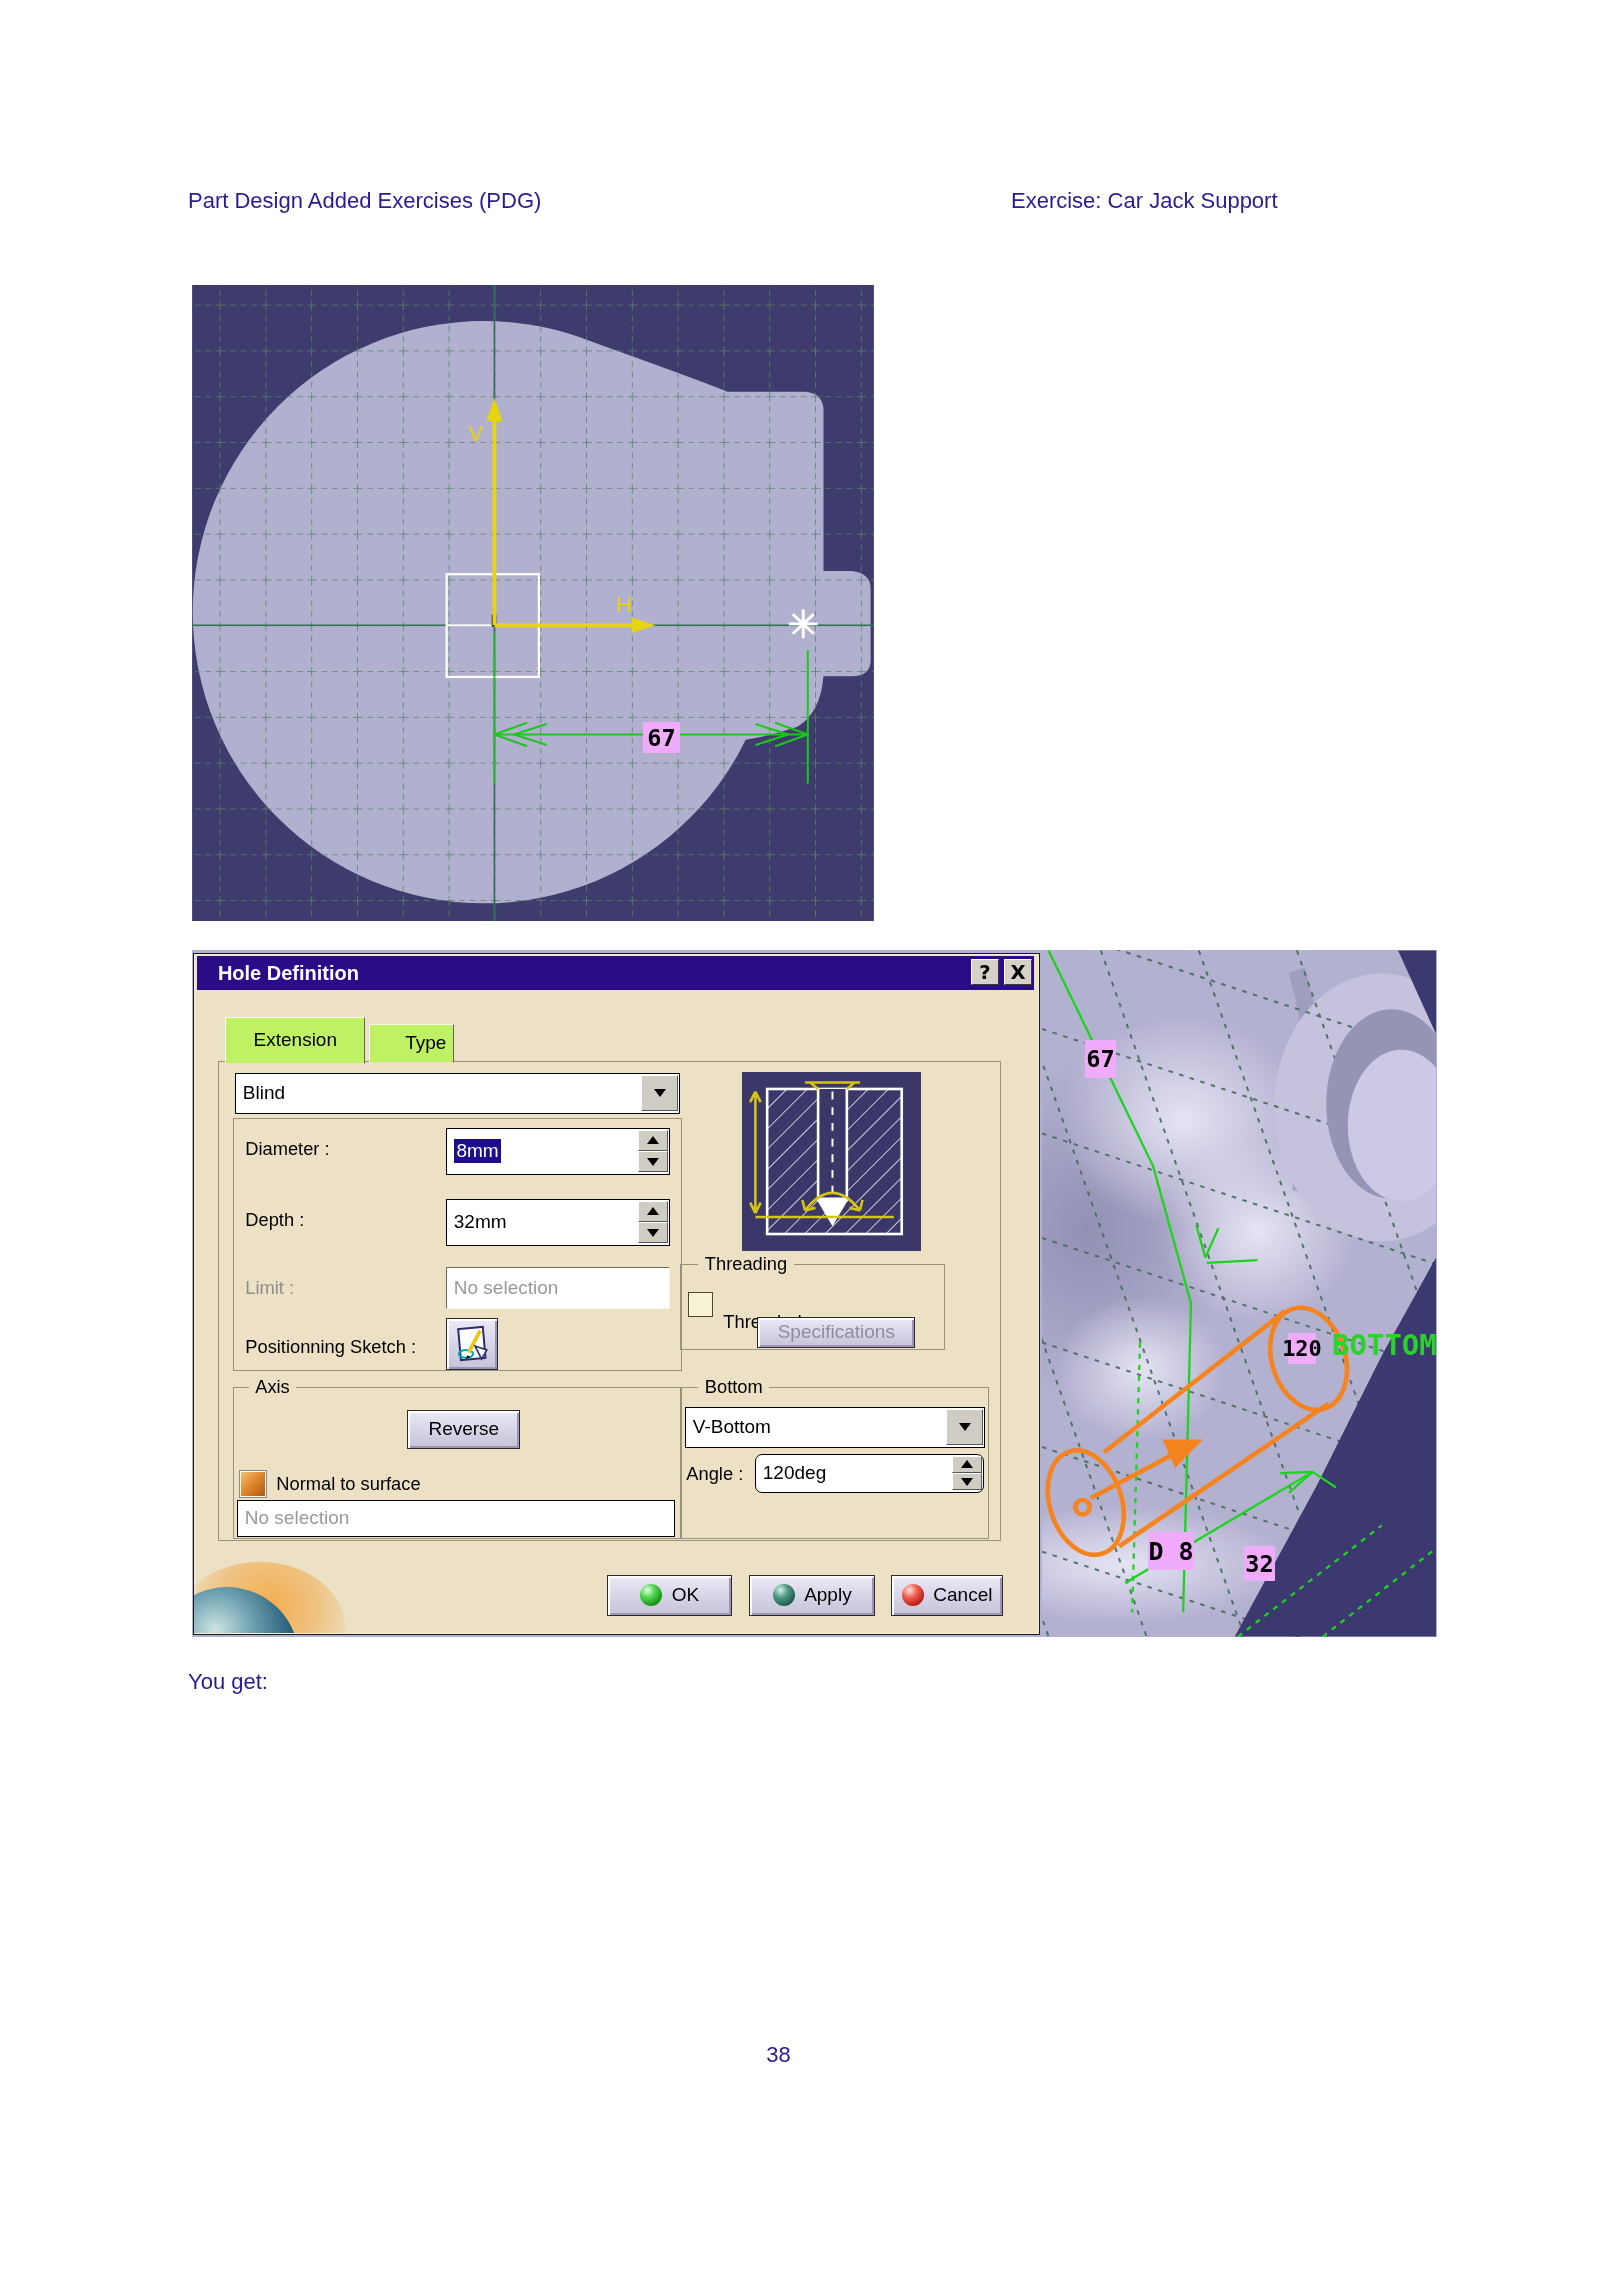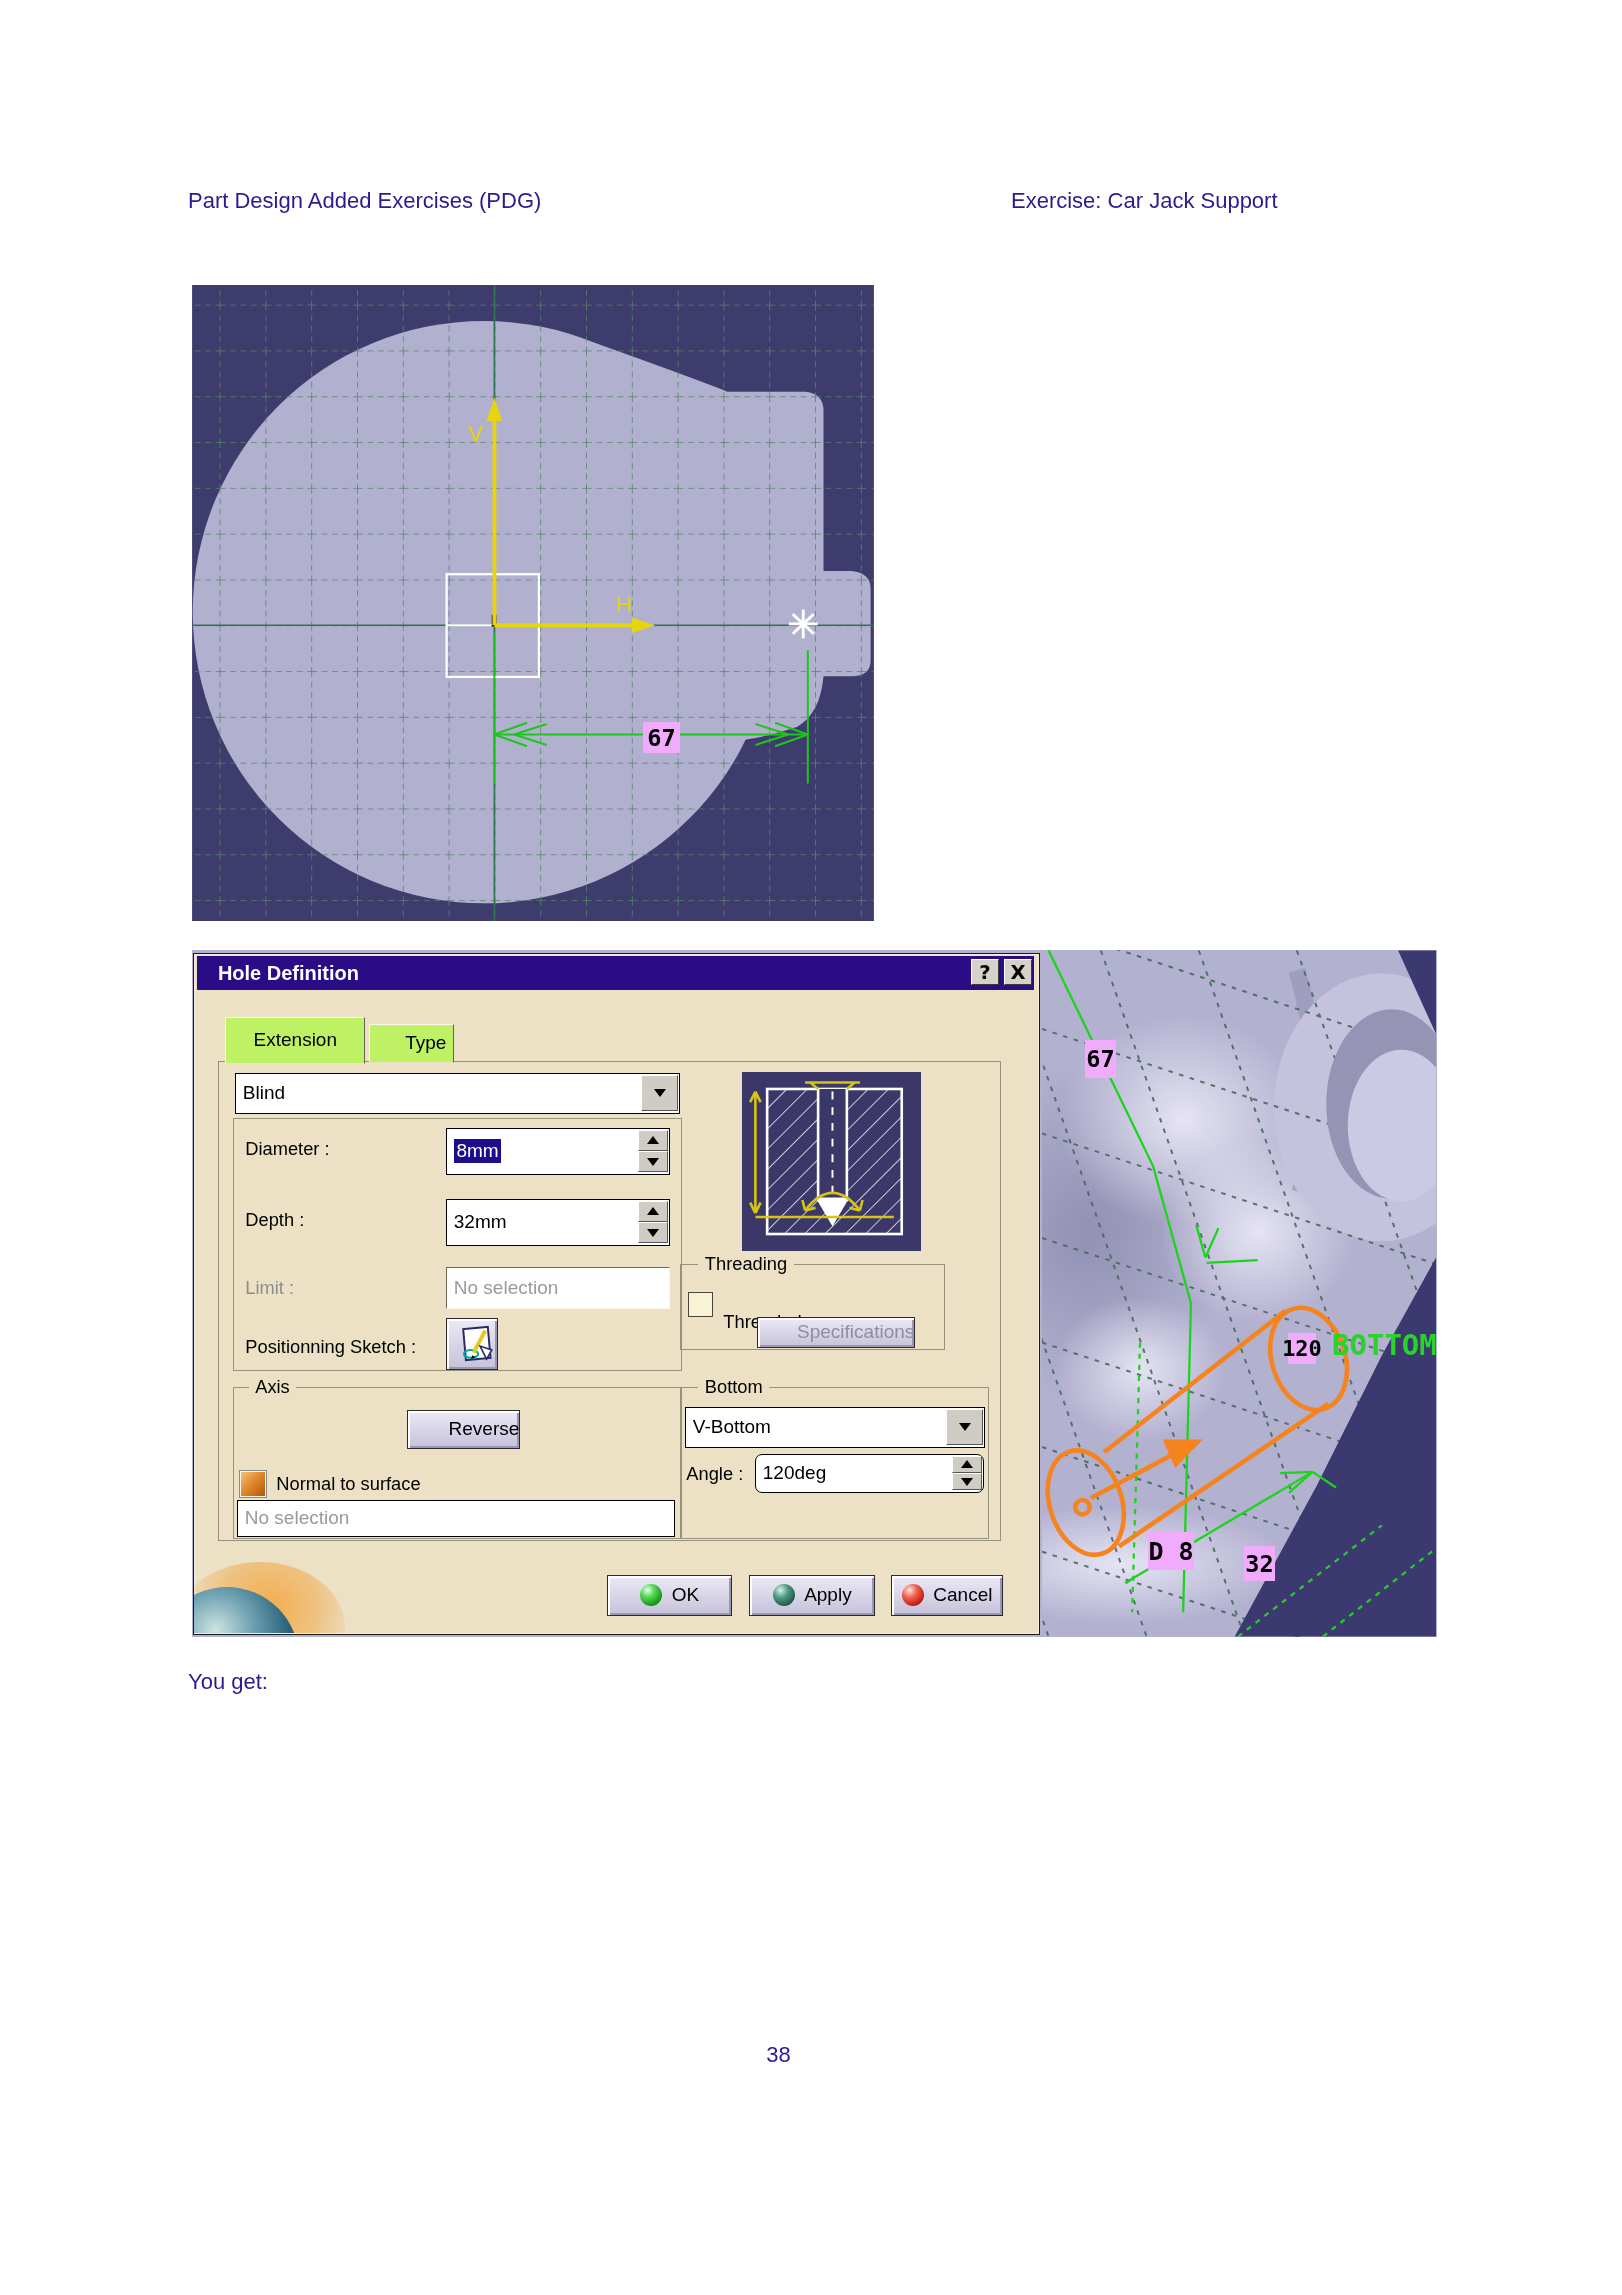--- a/index.html
+++ b/index.html
@@ -30,21 +30,21 @@
   .sel{background:#1c0d8c;color:#ffffff;padding:0.7px 2.6px;}
   .spin{position:absolute;right:1.3px;top:1.3px;bottom:1.3px;width:30px;display:flex;flex-direction:column;}
   .spin>div{flex:1;background:#cfccc4;border:1.3px solid;border-color:#ffffff #555 #555 #ffffff;
             display:flex;align-items:center;justify-content:center;box-sizing:border-box;}
   .tri-up{width:0;height:0;border-left:6.5px solid transparent;border-right:6.5px solid transparent;border-bottom:8.5px solid #000;}
   .tri-dn{width:0;height:0;border-left:6.5px solid transparent;border-right:6.5px solid transparent;border-top:8.5px solid #000;}
   .combo-btn{position:absolute;right:1.3px;top:1.3px;bottom:1.3px;width:37px;background:#cfccc4;
              border:1.3px solid;border-color:#ffffff #555 #555 #ffffff;display:flex;align-items:center;justify-content:center;box-sizing:border-box;}
   .btn3d{background:linear-gradient(180deg,#eceaf5 0%,#d6d3e7 55%,#c6c3d9 100%);
          border:1.3px solid #2a2a2a;box-shadow:inset 2px 2px 0 #ffffff,inset -2px -2px 0 #9a97b5;
-         display:flex;align-items:center;justify-content:flex-end;font-size:19px;color:#000;box-sizing:border-box;}
+         display:flex;align-items:center;justify-content:center;font-size:19px;color:#000;box-sizing:border-box;}
   .btn3d.disabled{color:#908da0;}
   .cmdbtn{display:flex;align-items:center;justify-content:center;gap:9.2px;}
   .ball{width:22px;height:22px;border-radius:50%;}
   .ball-ok{background:radial-gradient(circle at 34% 28%,#e8ffe8 0%,#57d957 32%,#129112 75%,#064d06 100%);}
   .ball-apply{background:radial-gradient(circle at 34% 28%,#d8f2ea 0%,#4f9a84 35%,#1f5b4a 75%,#0c2e24 100%);}
   .ball-cancel{background:radial-gradient(circle at 34% 28%,#ffe4e0 0%,#f06050 35%,#bb1a10 75%,#5e0a05 100%);}
   .chk{background:#f8f3d4;border:1.3px solid #4a463a;box-sizing:border-box;}
   .chk-orange{background:linear-gradient(135deg,#f6c27a 0%,#e08a30 45%,#b35508 100%);
               border:1.3px solid #fdf8ea;outline:0.7px solid #8a8a8a;box-sizing:border-box;}
   

